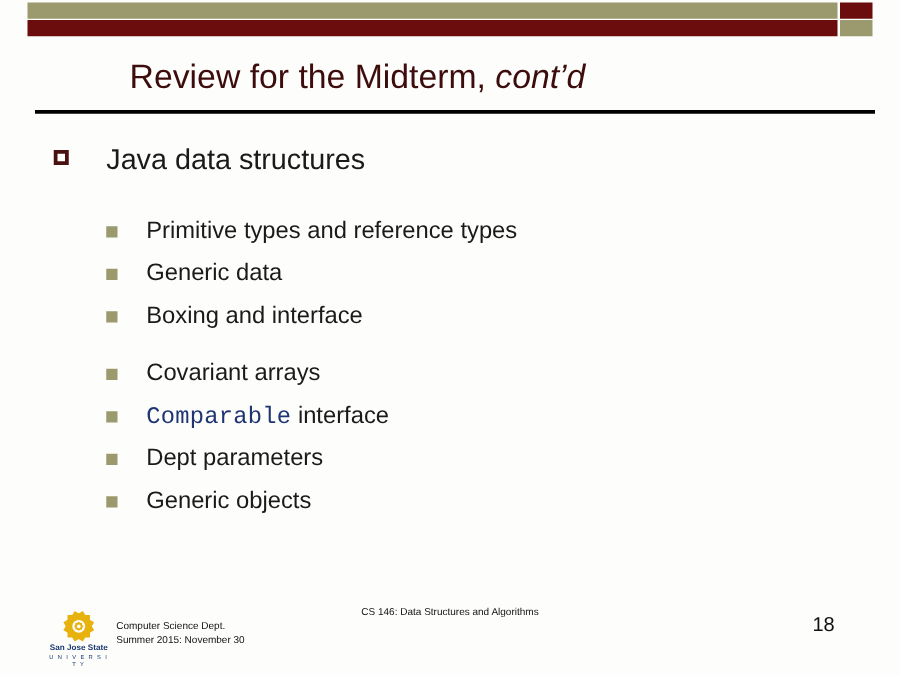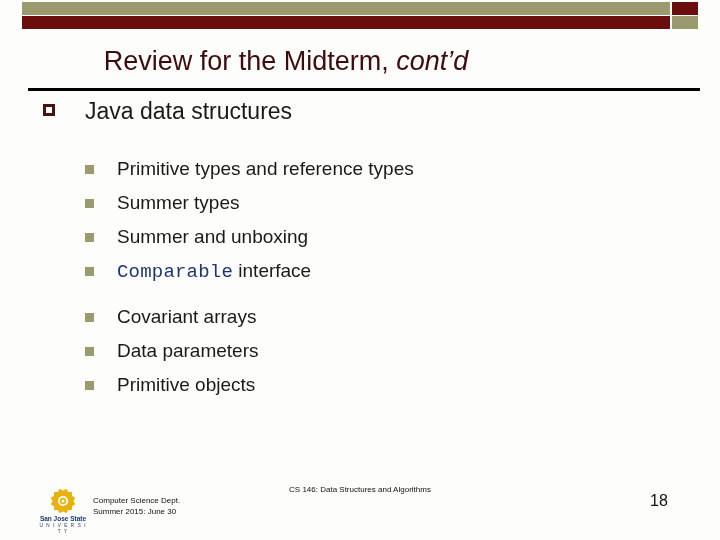--- a/index.html
+++ b/index.html
@@ -55,21 +55,21 @@
     top: 88px;
     width: 672px;
     height: 3px;
     background: #000000;
   }
 
   
   #body-area {
     position: absolute;
     left: 0;
-    top: 92px;
+    top: 108px;
     width: 708px;
   }
 
   .lvl1 {
     position: relative;
     margin: 0 0 0 0;
     padding-left: 85px;
     height: 38px;
     display: flex;
     align-items: center;
@@ -222,46 +222,46 @@
 
   <ul class="sub-list">
 
     <li class="lvl2" style="margin-top:22px;">
       <span class="marker"></span>
       <span class="txt">Primitive types and reference types</span>
     </li>
 
     <li class="lvl2">
       <span class="marker"></span>
-      <span class="txt">Summer types</span>
-    </li>
-
-    <li class="lvl2">
-      <span class="marker"></span>
-      <span class="txt">Summer and unboxing</span>
+      <span class="txt">Generic data</span>
+    </li>
+
+    <li class="lvl2">
+      <span class="marker"></span>
+      <span class="txt">Boxing and interface</span>
+    </li>
+
+    <li class="lvl2 gap" style="margin-top:12px;">
+      <span class="marker"></span>
+      <span class="txt">Covariant arrays</span>
     </li>
 
     <li class="lvl2">
       <span class="marker"></span>
       <span class="txt"><span class="code">Comparable</span><span> interface</span></span>
     </li>
 
-    <li class="lvl2 gap" style="margin-top:12px;">
-      <span class="marker"></span>
-      <span class="txt">Covariant arrays</span>
-    </li>
-
-    <li class="lvl2">
-      <span class="marker"></span>
-      <span class="txt">Data parameters</span>
-    </li>
-
-    <li class="lvl2">
-      <span class="marker"></span>
-      <span class="txt">Primitive objects</span>
+    <li class="lvl2">
+      <span class="marker"></span>
+      <span class="txt">Dept parameters</span>
+    </li>
+
+    <li class="lvl2">
+      <span class="marker"></span>
+      <span class="txt">Generic objects</span>
     </li>
 
   </ul>
 </div>
 
 <div id="footer">
 
   <div id="logo">
     <svg class="rosette" viewBox="0 0 100 100">
       <g fill="#e8b20e">
@@ -275,21 +275,21 @@
         <rect x="41" y="41" width="18" height="18" transform="rotate(45 50 50)"></rect>
       </g>
       <circle cx="50" cy="50" r="5" fill="#ffffff"></circle>
     </svg>
     <div class="logo-name">San Jose State</div>
     <div class="logo-sub">U N I V E R S I T Y</div>
   </div>
 
   <div id="footer-left">
     <div>Computer Science Dept.</div>
-    <div>Summer 2015: June 30</div>
+    <div>Summer 2015: November 30</div>
   </div>
 
   <div id="footer-center">
     <span>CS 146: Data Structures and Algorithms</span>
   </div>
 
   <div id="page-number">18</div>
 </div>
 
 </body></html>

